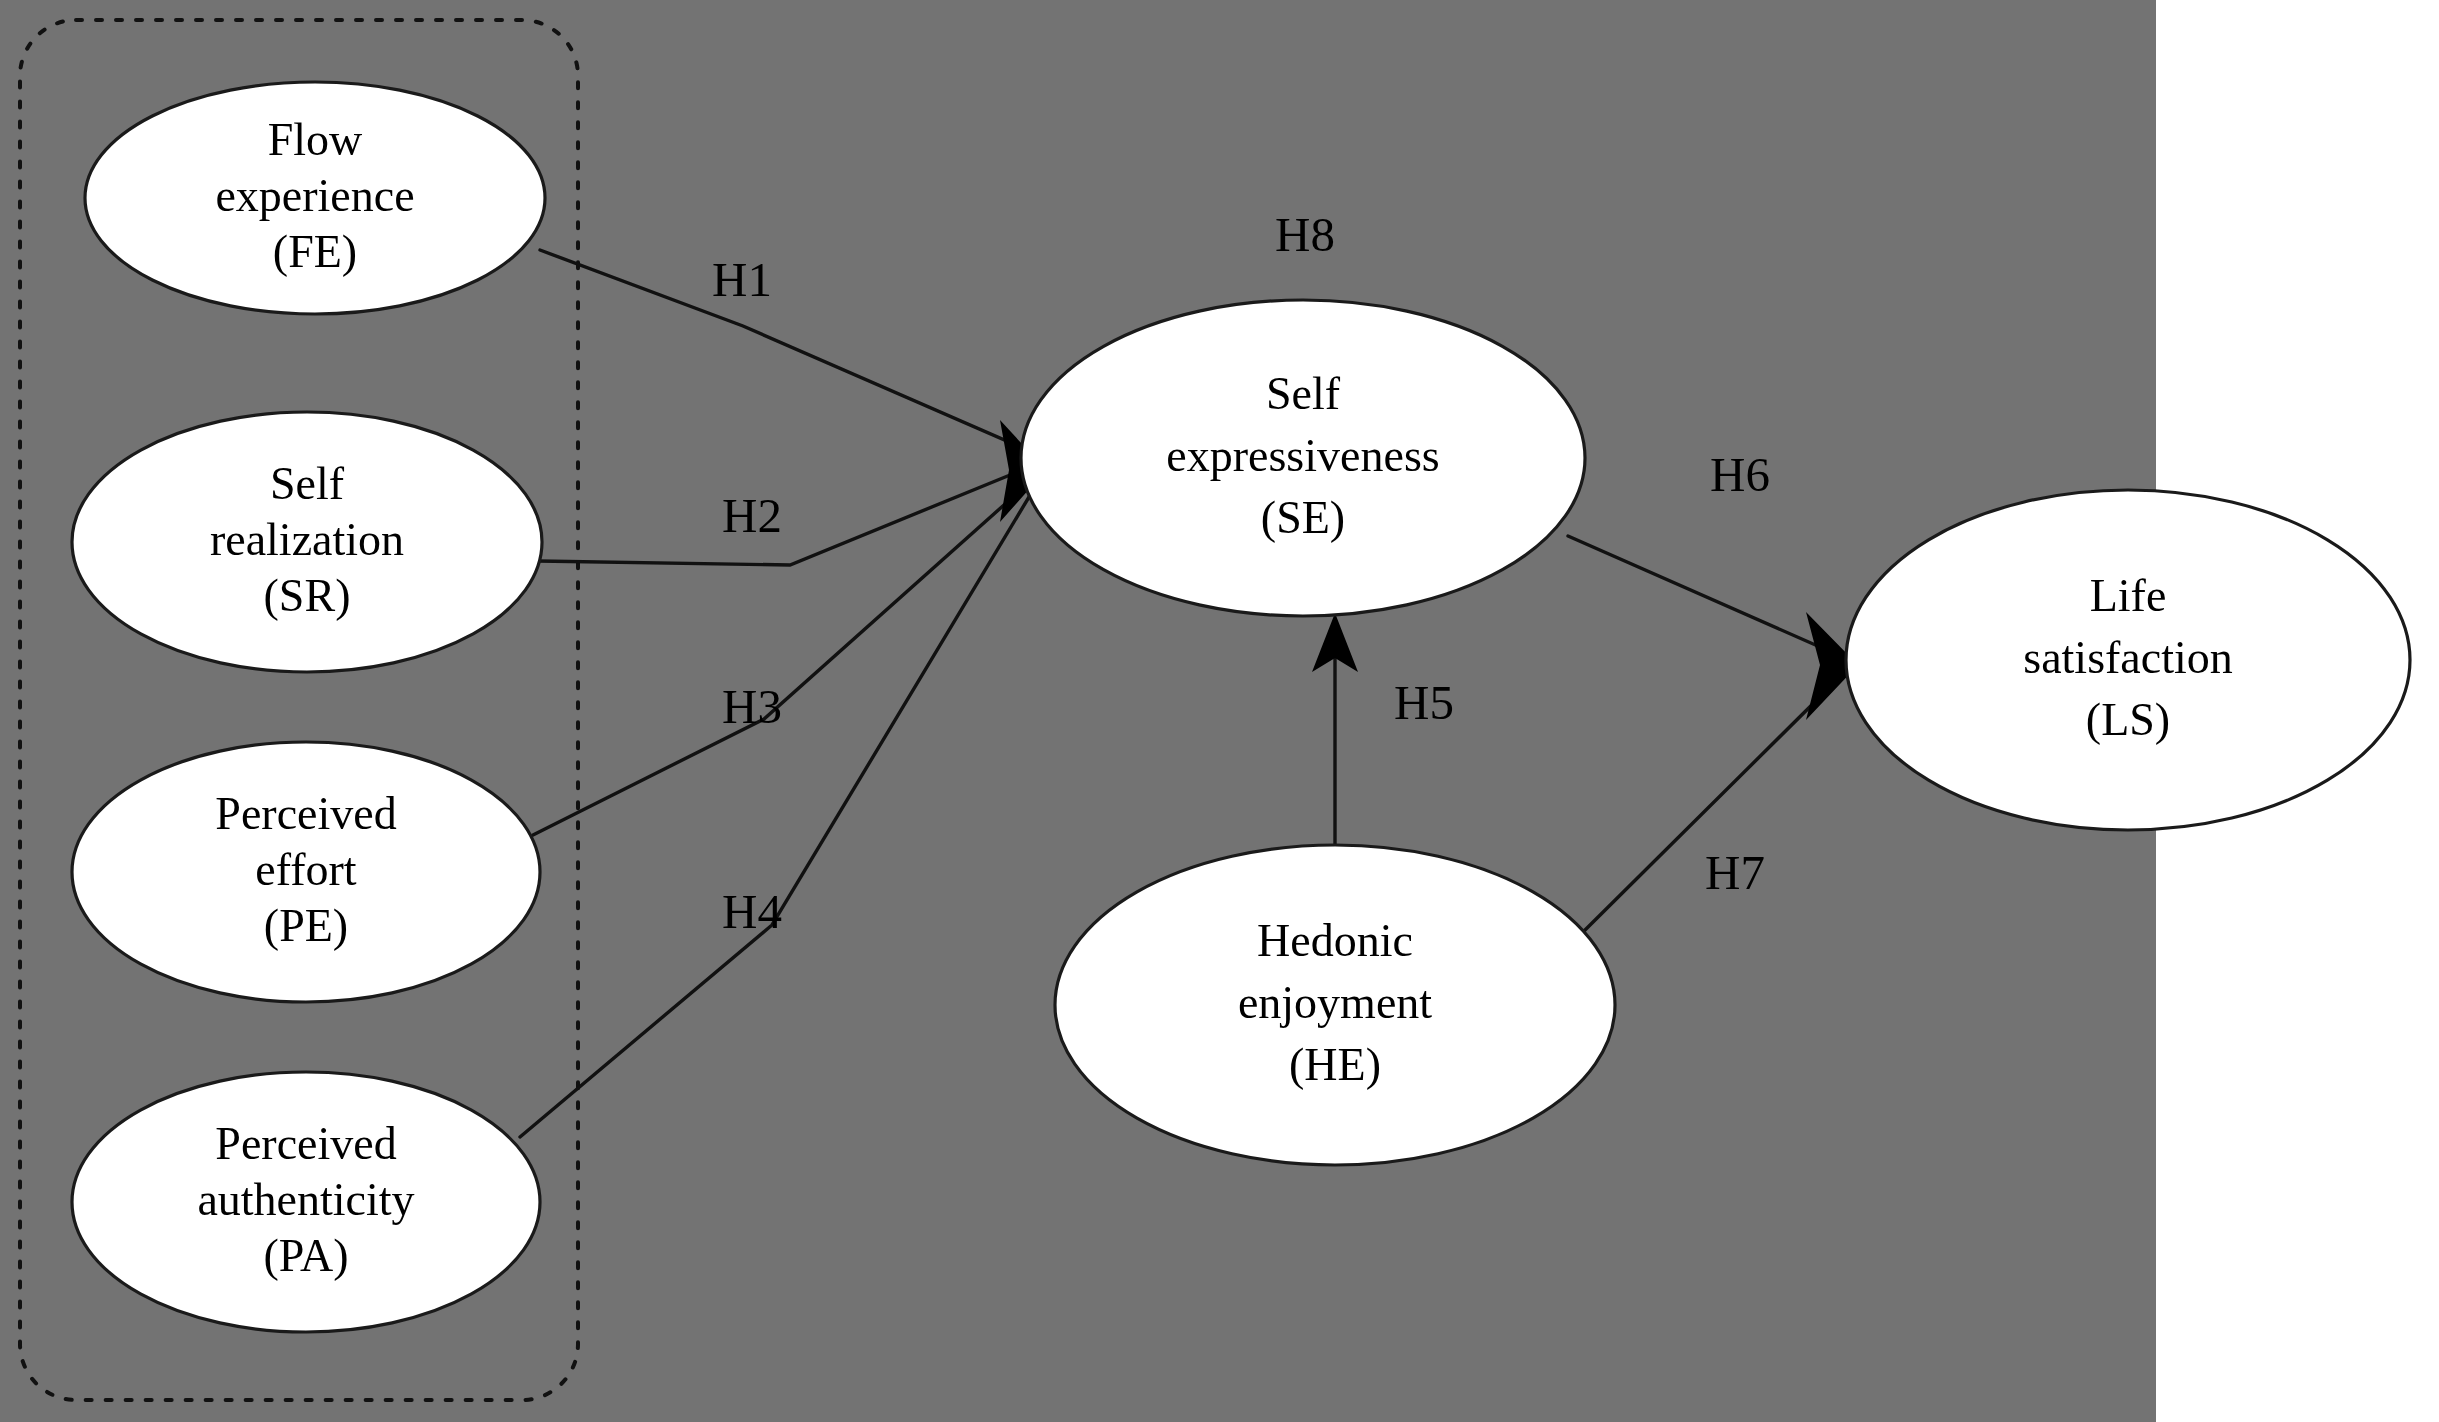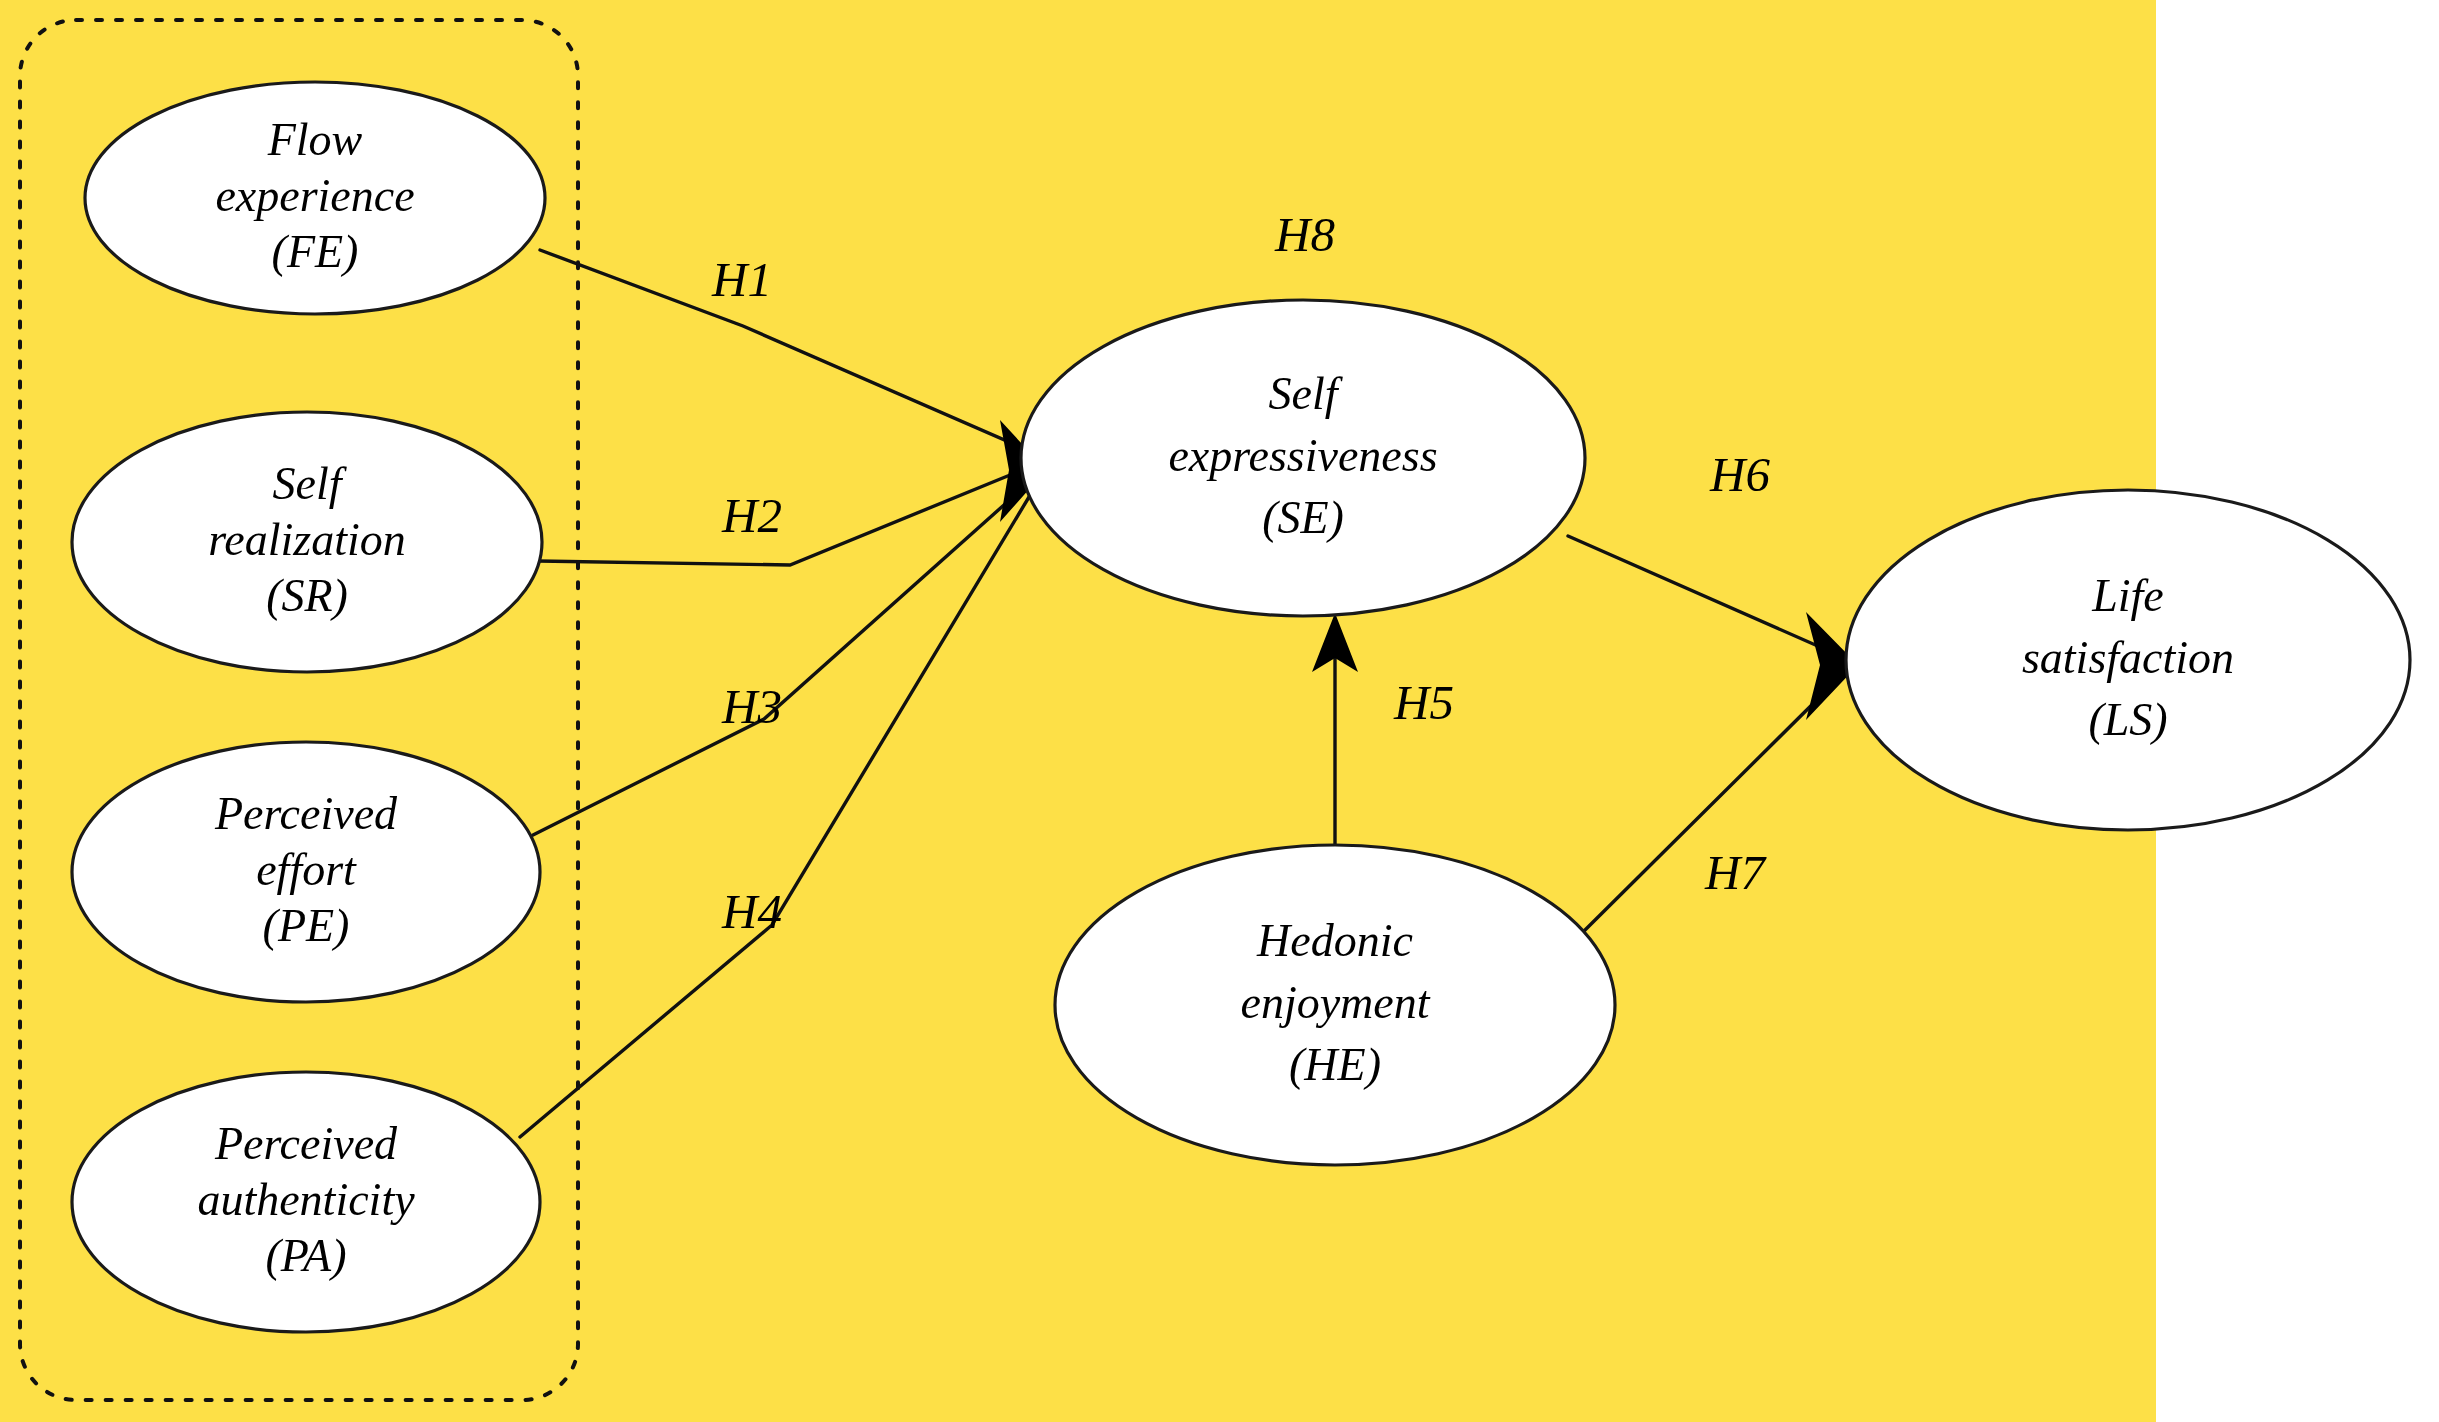--- a/index.html
+++ b/index.html
@@ -10,22 +10,21 @@
   body {
     width: 2439px;
     height: 1422px;
     overflow: hidden;
     font-family: "Liberation Serif", "DejaVu Serif", serif;
   }
   #diagram-root {
     position: relative;
     width: 2156px;
     height: 1422px;
-    background: #fde047;
-    font-style: italic;
+    background: #737373;
   }
   svg#model-svg {
     display: block;
     width: 2439px;
     height: 1422px;
   }
   .node-shape {
     fill: #ffffff;
     stroke: #1a1a1a;
     stroke-width: 3.2;

